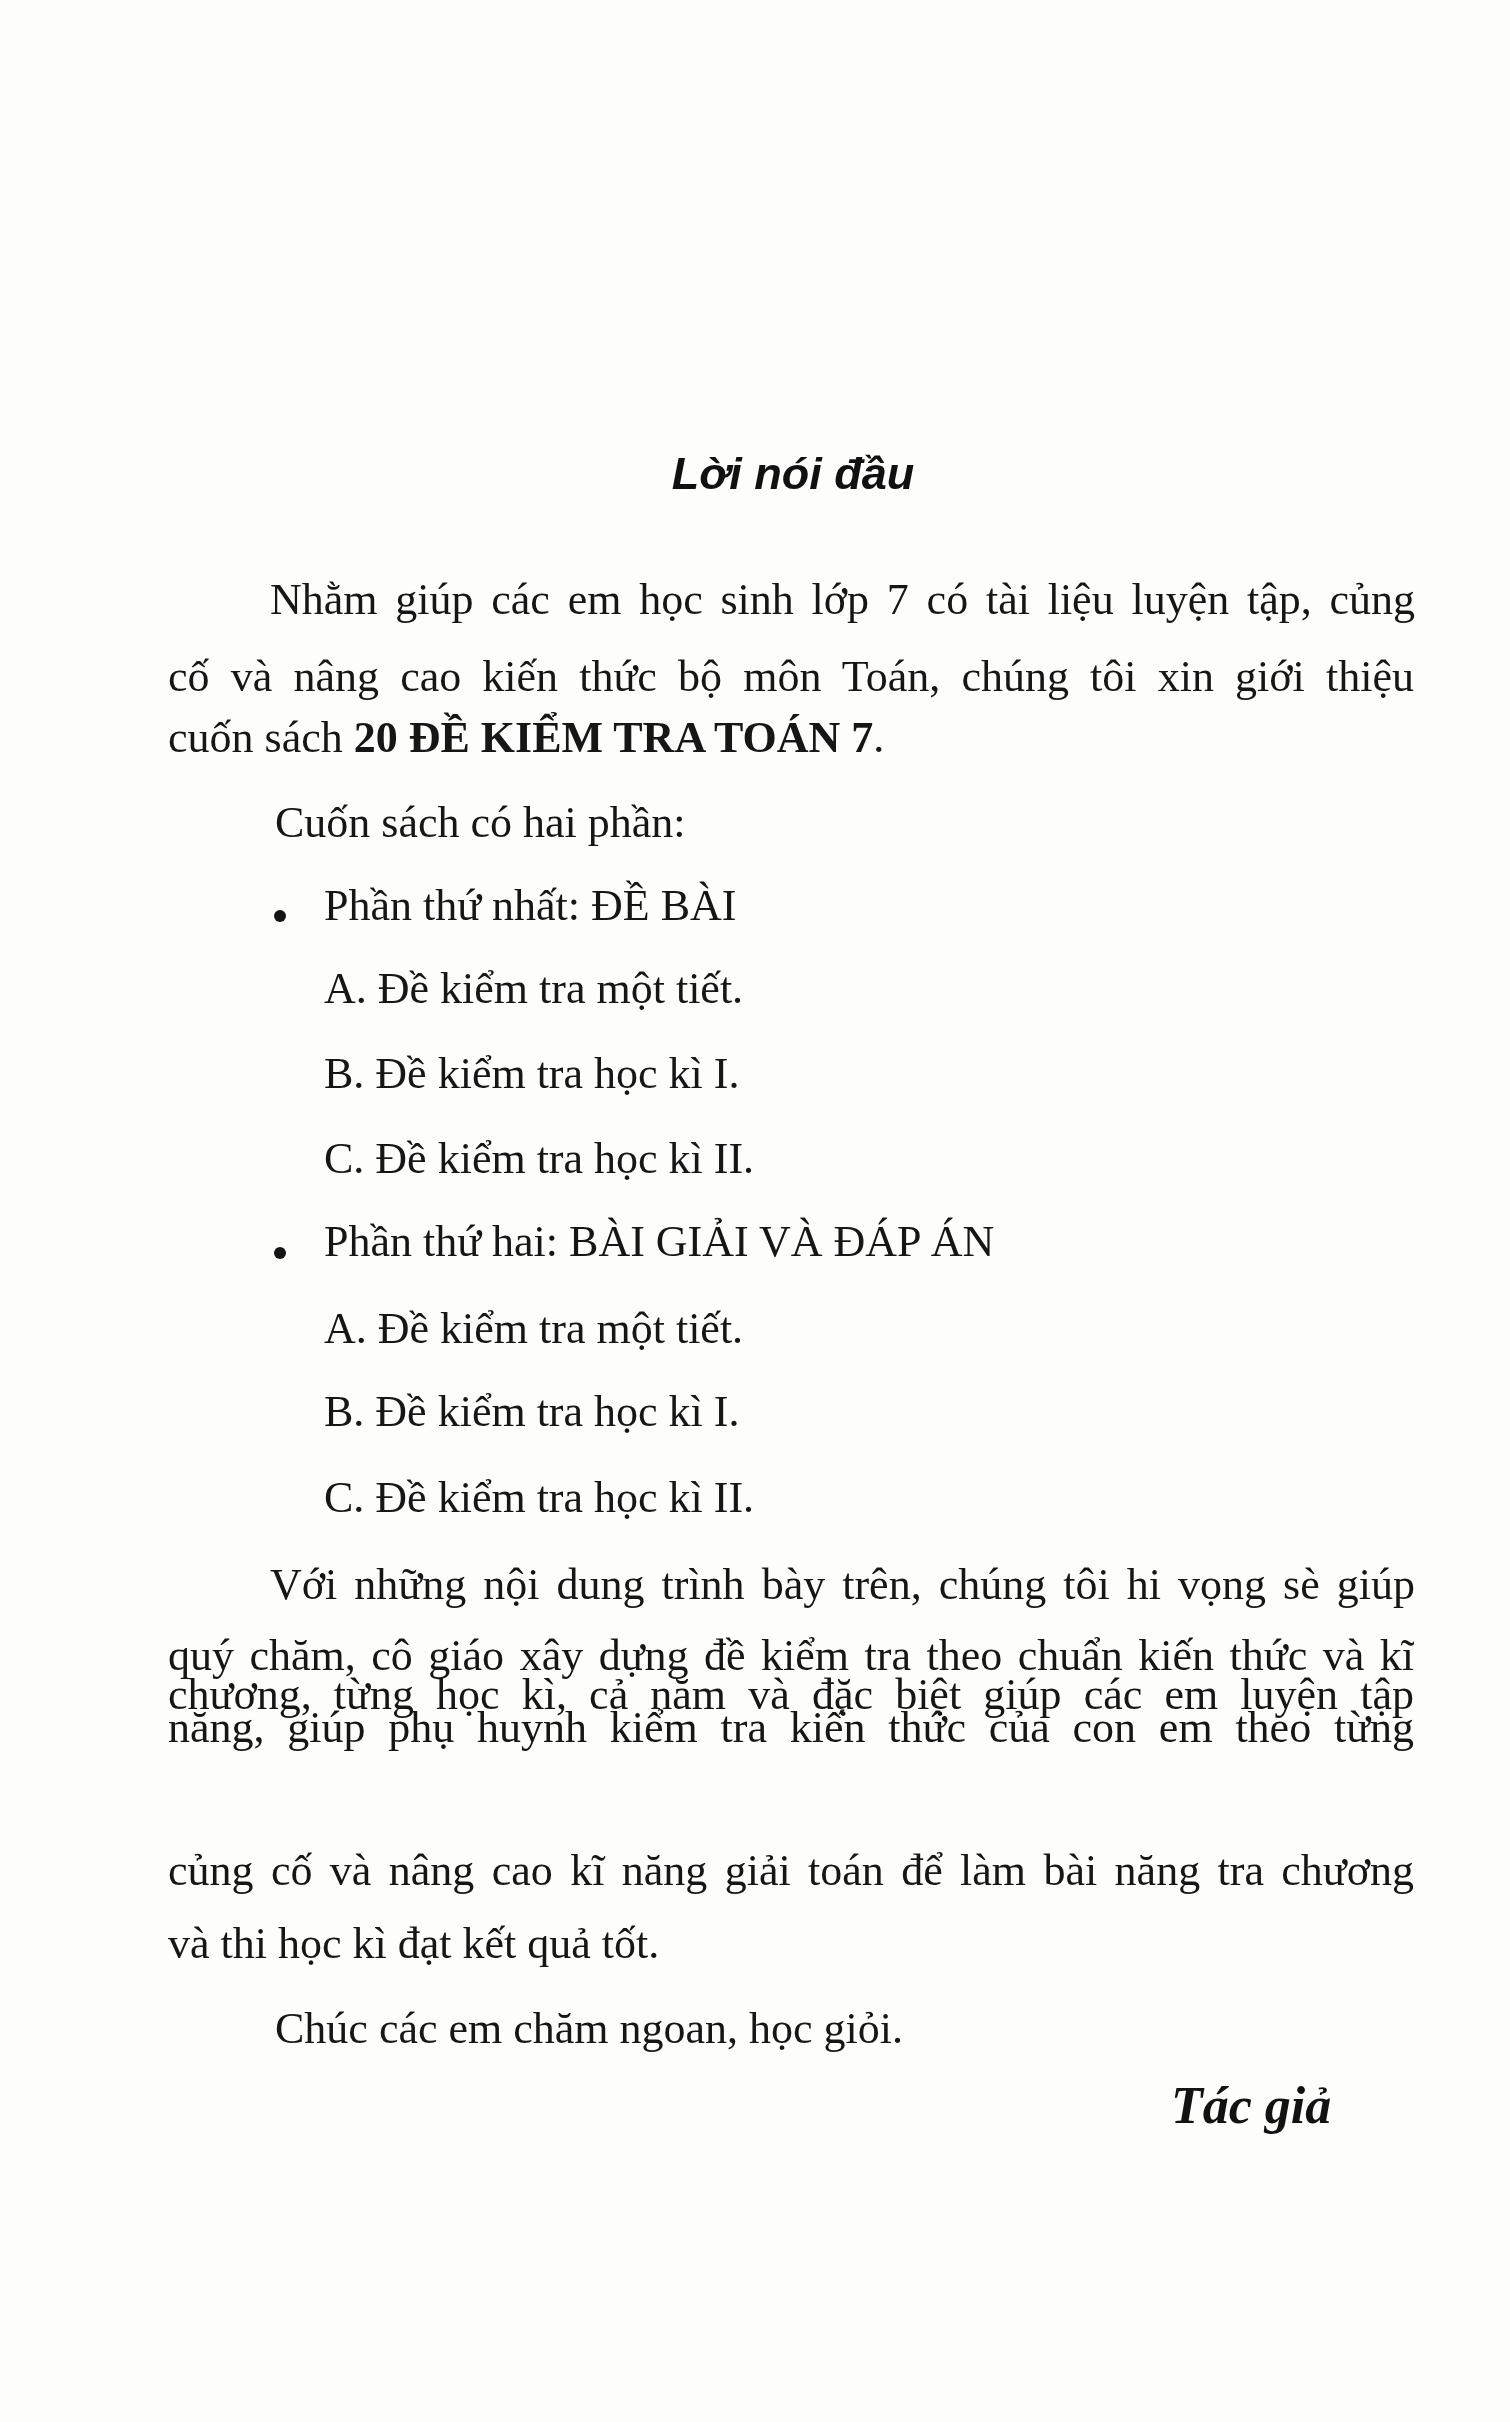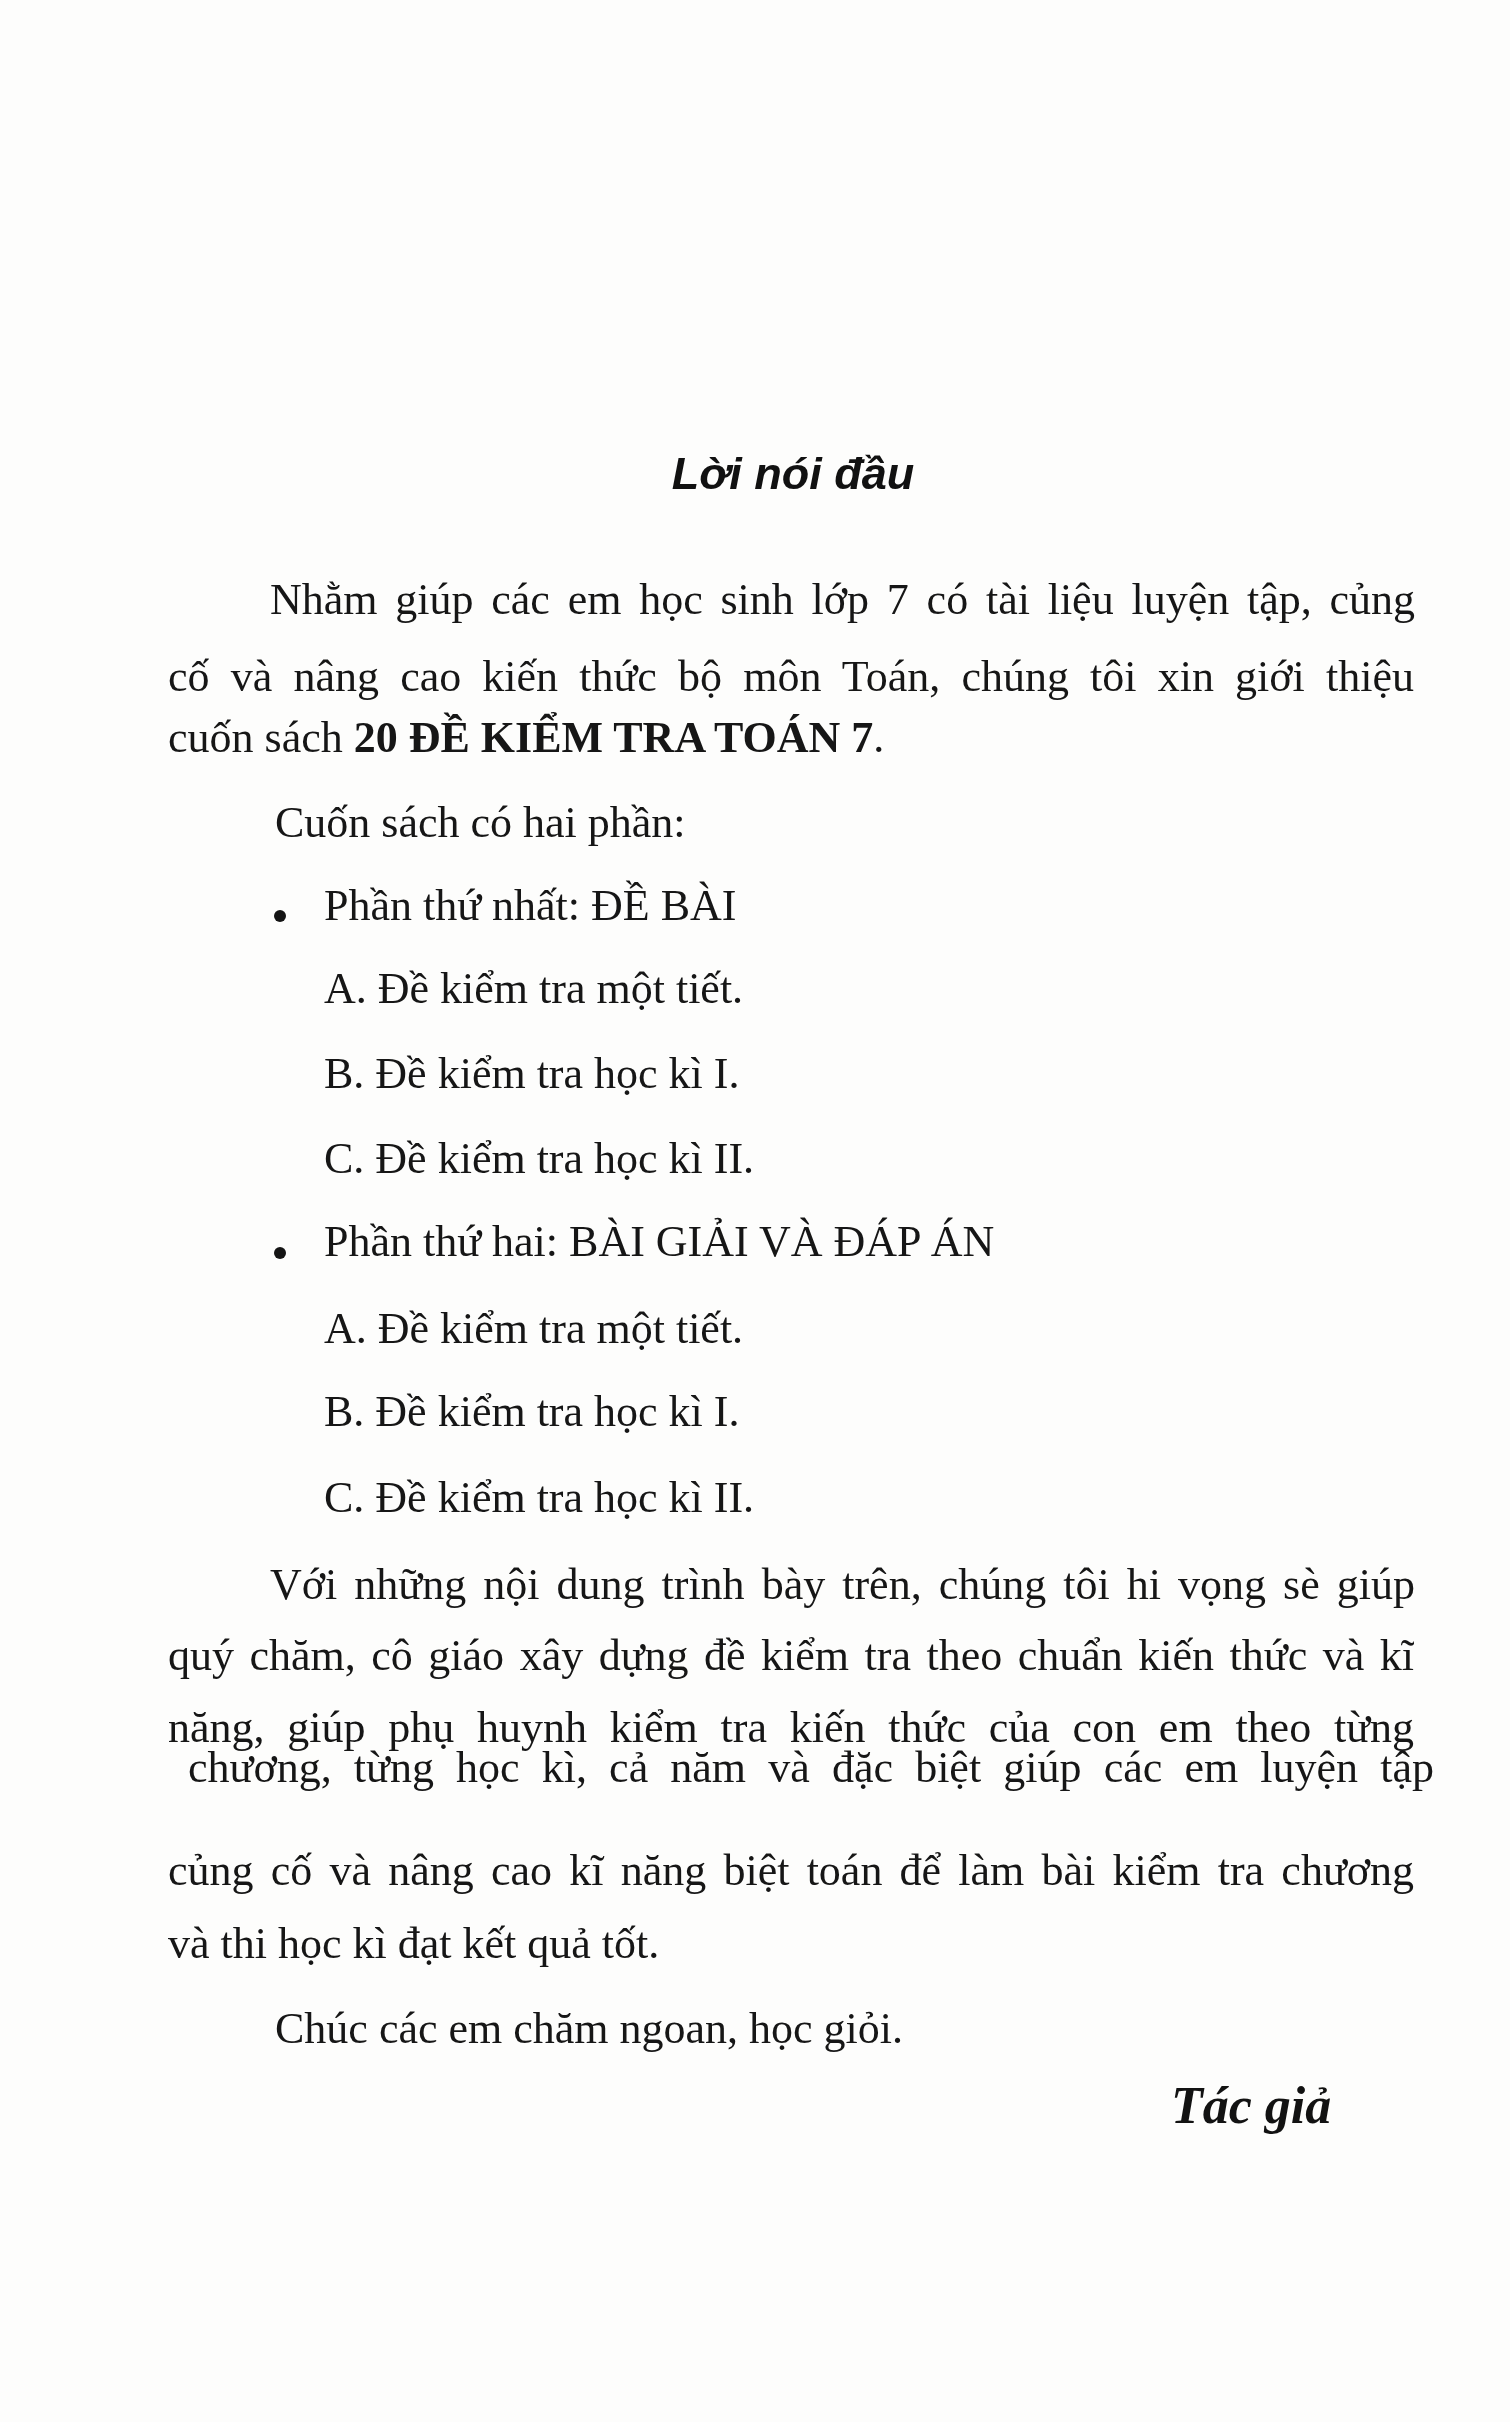--- a/index.html
+++ b/index.html
@@ -101,22 +101,22 @@
 
   <span class="bullet" style="left:274px; top:1247px;"></span>
   <div class="line item" style="top:1215px;">Phần thứ hai: BÀI GIẢI VÀ ĐÁP ÁN</div>
   <div class="line item" style="top:1302px;">A. Đề kiểm tra một tiết.</div>
   <div class="line item" style="top:1385px;">B. Đề kiểm tra học kì I.</div>
   <div class="line item" style="top:1471px;">C. Đề kiểm tra học kì II.</div>
 
   <div class="line justify first" style="top:1558px;">Với những nội dung trình bày trên, chúng tôi hi vọng sè giúp</div>
   <div class="line justify" style="top:1629px;">quý chăm, cô giáo xây dựng đề kiểm tra theo chuẩn kiến thức và kĩ</div>
   <div class="line justify" style="top:1701px;">năng, giúp phụ huynh kiểm tra kiến thức của con em theo từng</div>
-  <div class="line justify" style="top:1741px;margin-left:20px;">chương, từng học kì, cả năm và đặc biệt giúp các em luyện tập</div>
-  <div class="line justify" style="top:1844px;">củng cố và nâng cao kĩ năng biệt toán để làm bài kiểm tra chương</div>
+  <div class="line justify" style="top:1668px;">chương, từng học kì, cả năm và đặc biệt giúp các em luyện tập</div>
+  <div class="line justify" style="top:1844px;">củng cố và nâng cao kĩ năng giải toán để làm bài năng tra chương</div>
   <div class="line plain-indent" style="top:2002px;">Chúc các em chăm ngoan, học giỏi.</div>
 
   <div class="line" style="left:168px; top:1917px;">và thi học kì đạt kết quả tốt.</div>
 
   <div class="signature" style="top:2079px;">Tác giả</div>
 
 </div>
 
 
 </body></html>

